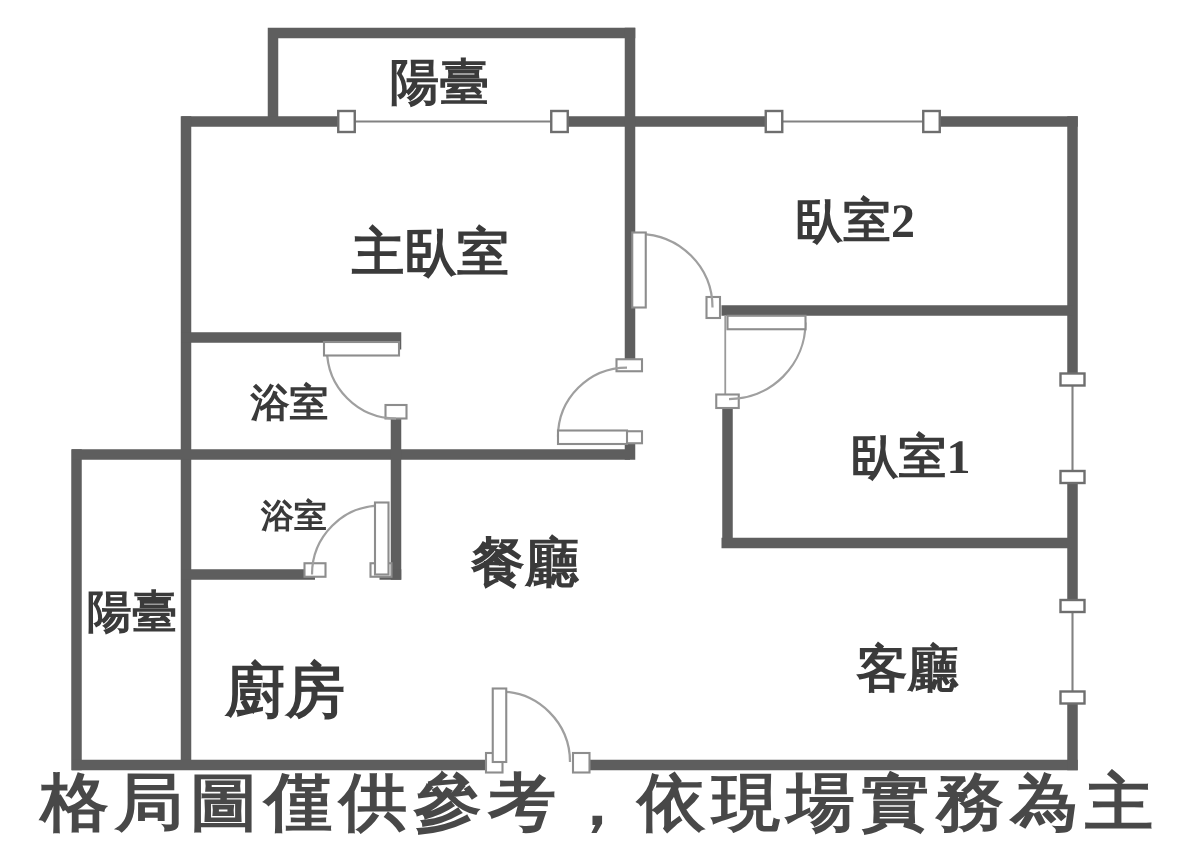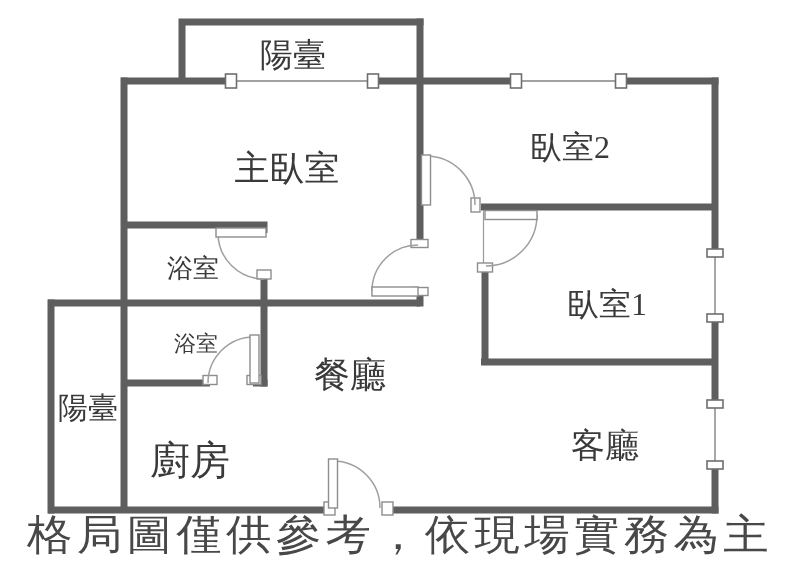--- a/index.html
+++ b/index.html
@@ -1,16 +1,16 @@
 <!DOCTYPE html>
 <html><head>
 <meta charset="utf-8">
 <style>
   html,body{margin:0;padding:0;background:#ffffff;}
-  .canvas{position:relative;width:800px;height:577px;background:#ffffff;overflow:hidden;}
+  .canvas{position:relative;width:800px;height:577px;background:#ffffff;overflow:hidden;font-weight:bold;}
   svg{display:block;}
   .wall{stroke:#5e5e5e;stroke-width:7;fill:none;stroke-linecap:butt;}
   .winline{stroke:#828282;stroke-width:1.4;fill:none;}
   .openline{stroke:#9a9a9a;stroke-width:1.2;fill:none;}
   .marker{fill:#ffffff;stroke:#6e6e6e;stroke-width:1.6;}
   .jamb{fill:#ffffff;stroke:#8d8d8d;stroke-width:1.4;}
   .leaf{fill:#ffffff;stroke:#8d8d8d;stroke-width:1.4;}
   .arc{fill:none;stroke:#9f9f9f;stroke-width:1.5;}
   .room-label{font-family:"Liberation Serif","DejaVu Serif",serif;fill:#3a3a3a;text-anchor:middle;}
   .disclaimer{font-family:"Liberation Serif","DejaVu Serif",serif;fill:#484848;text-anchor:middle;letter-spacing:4px;}

